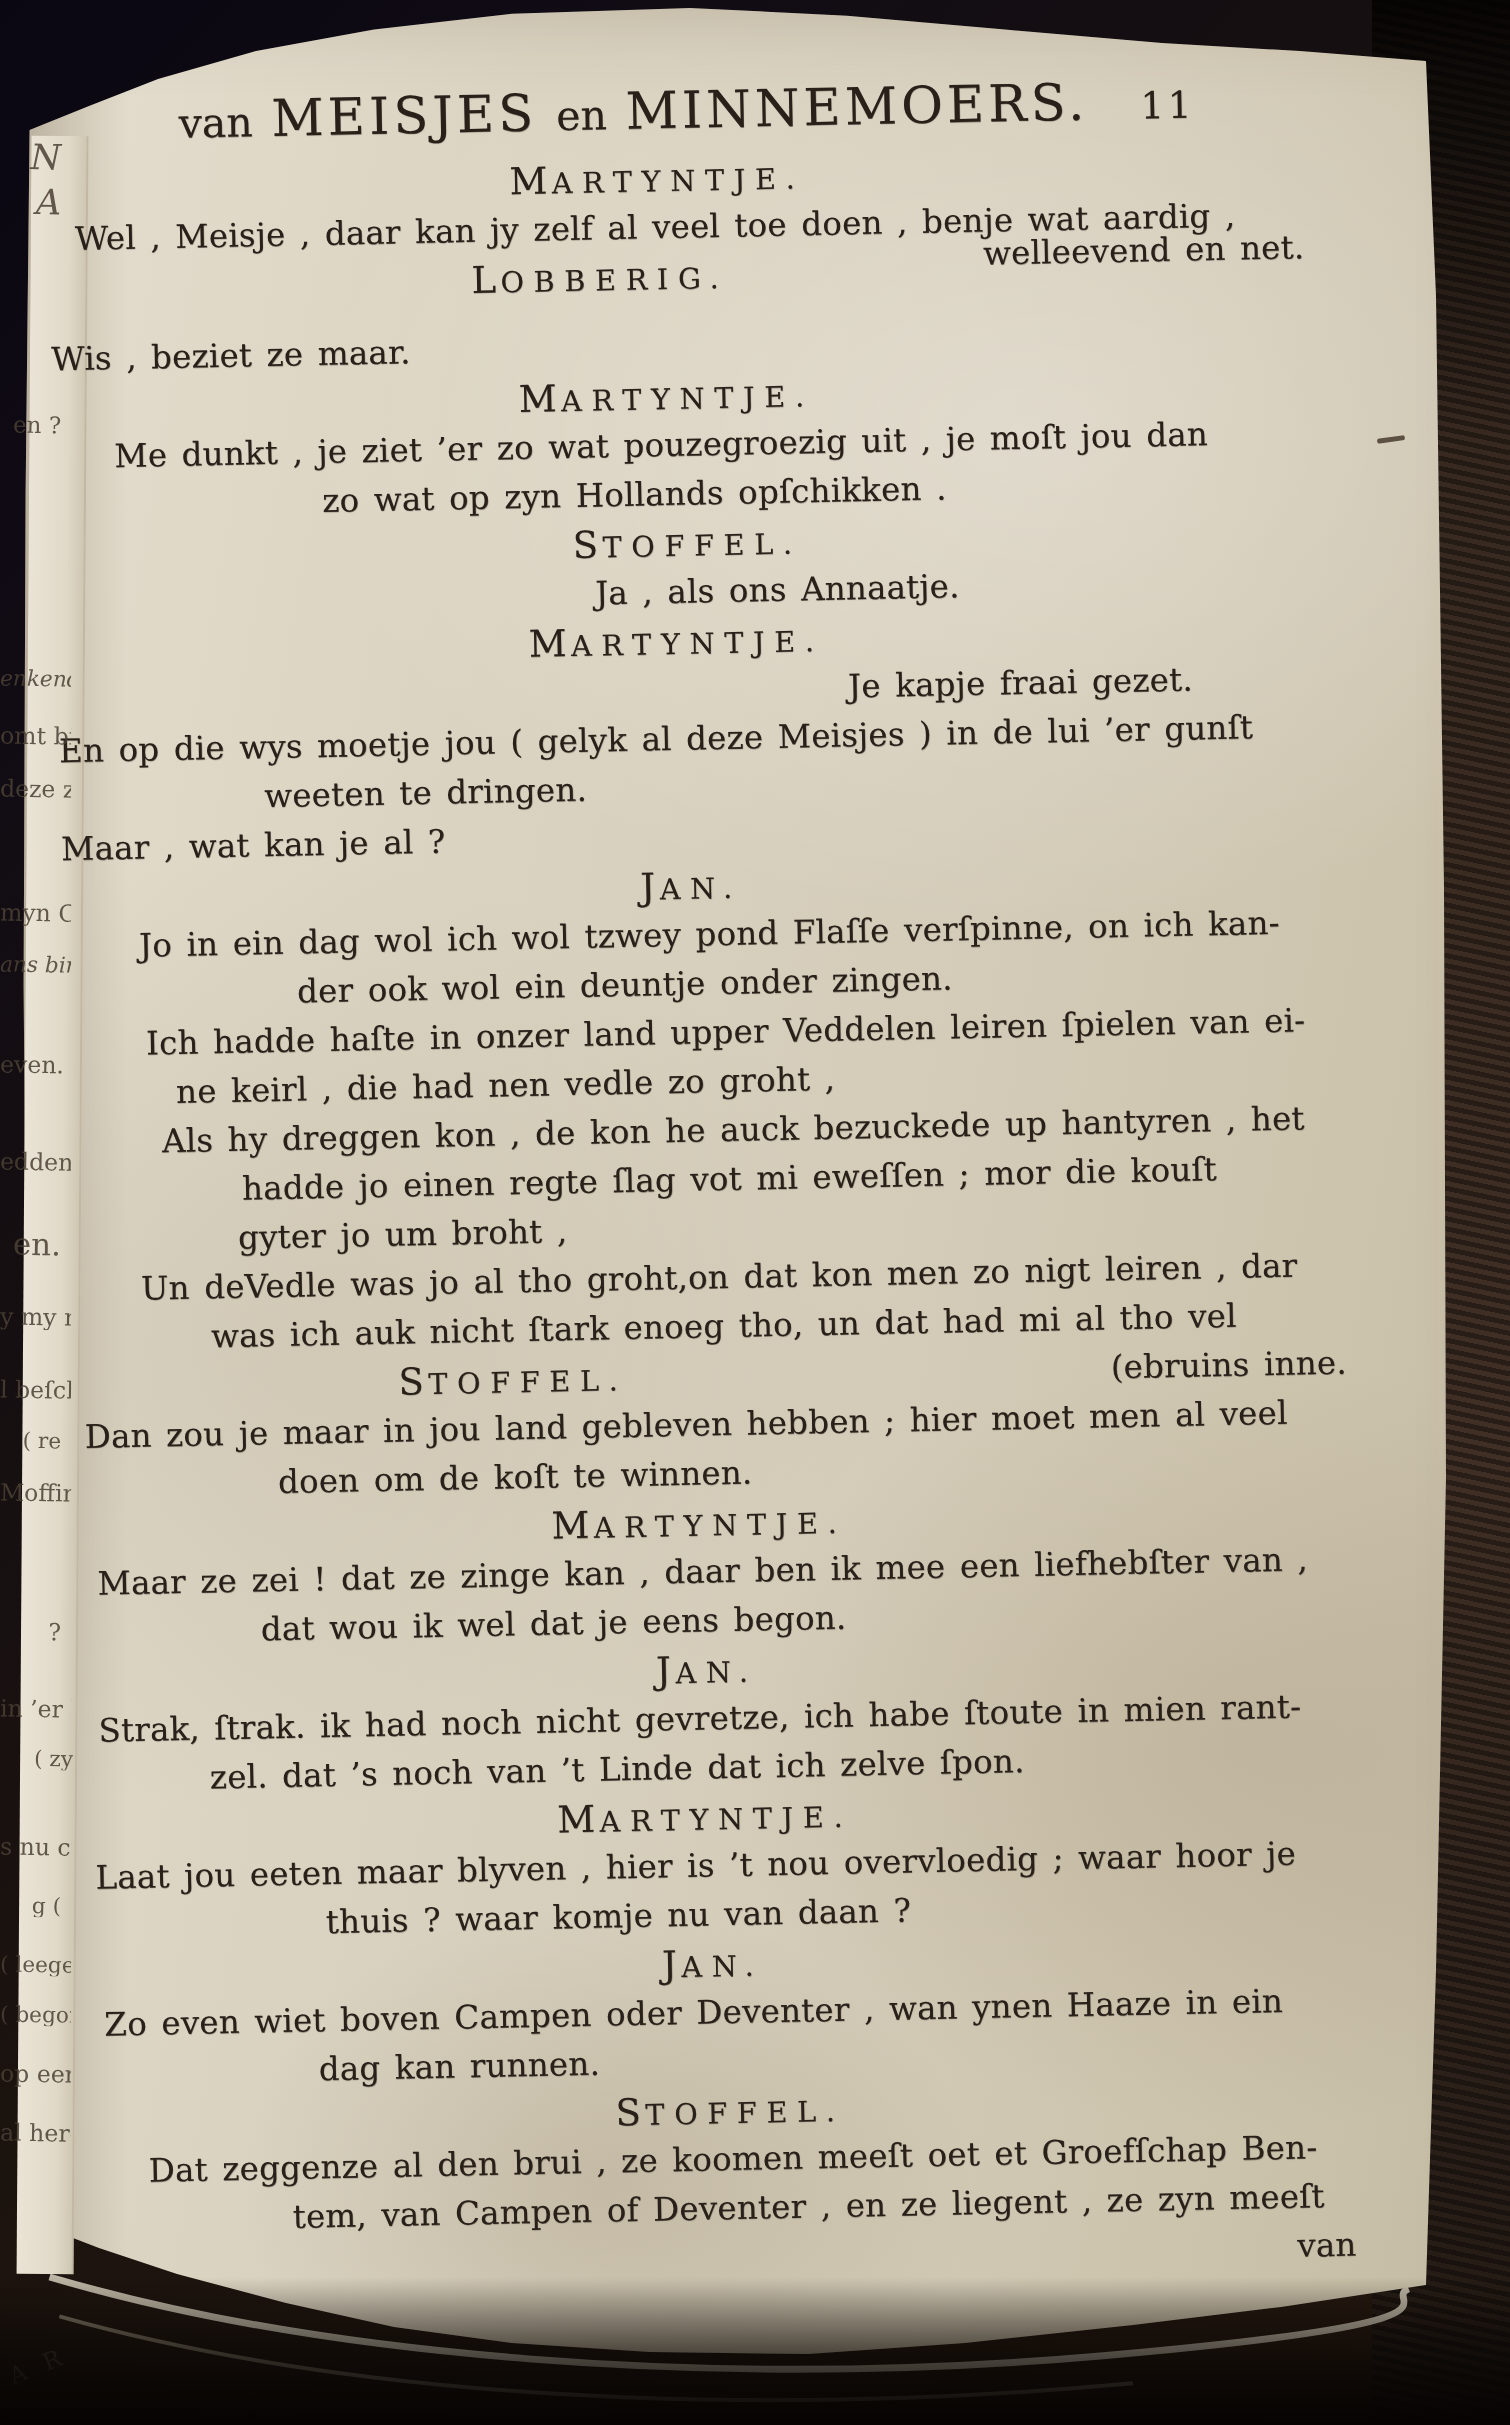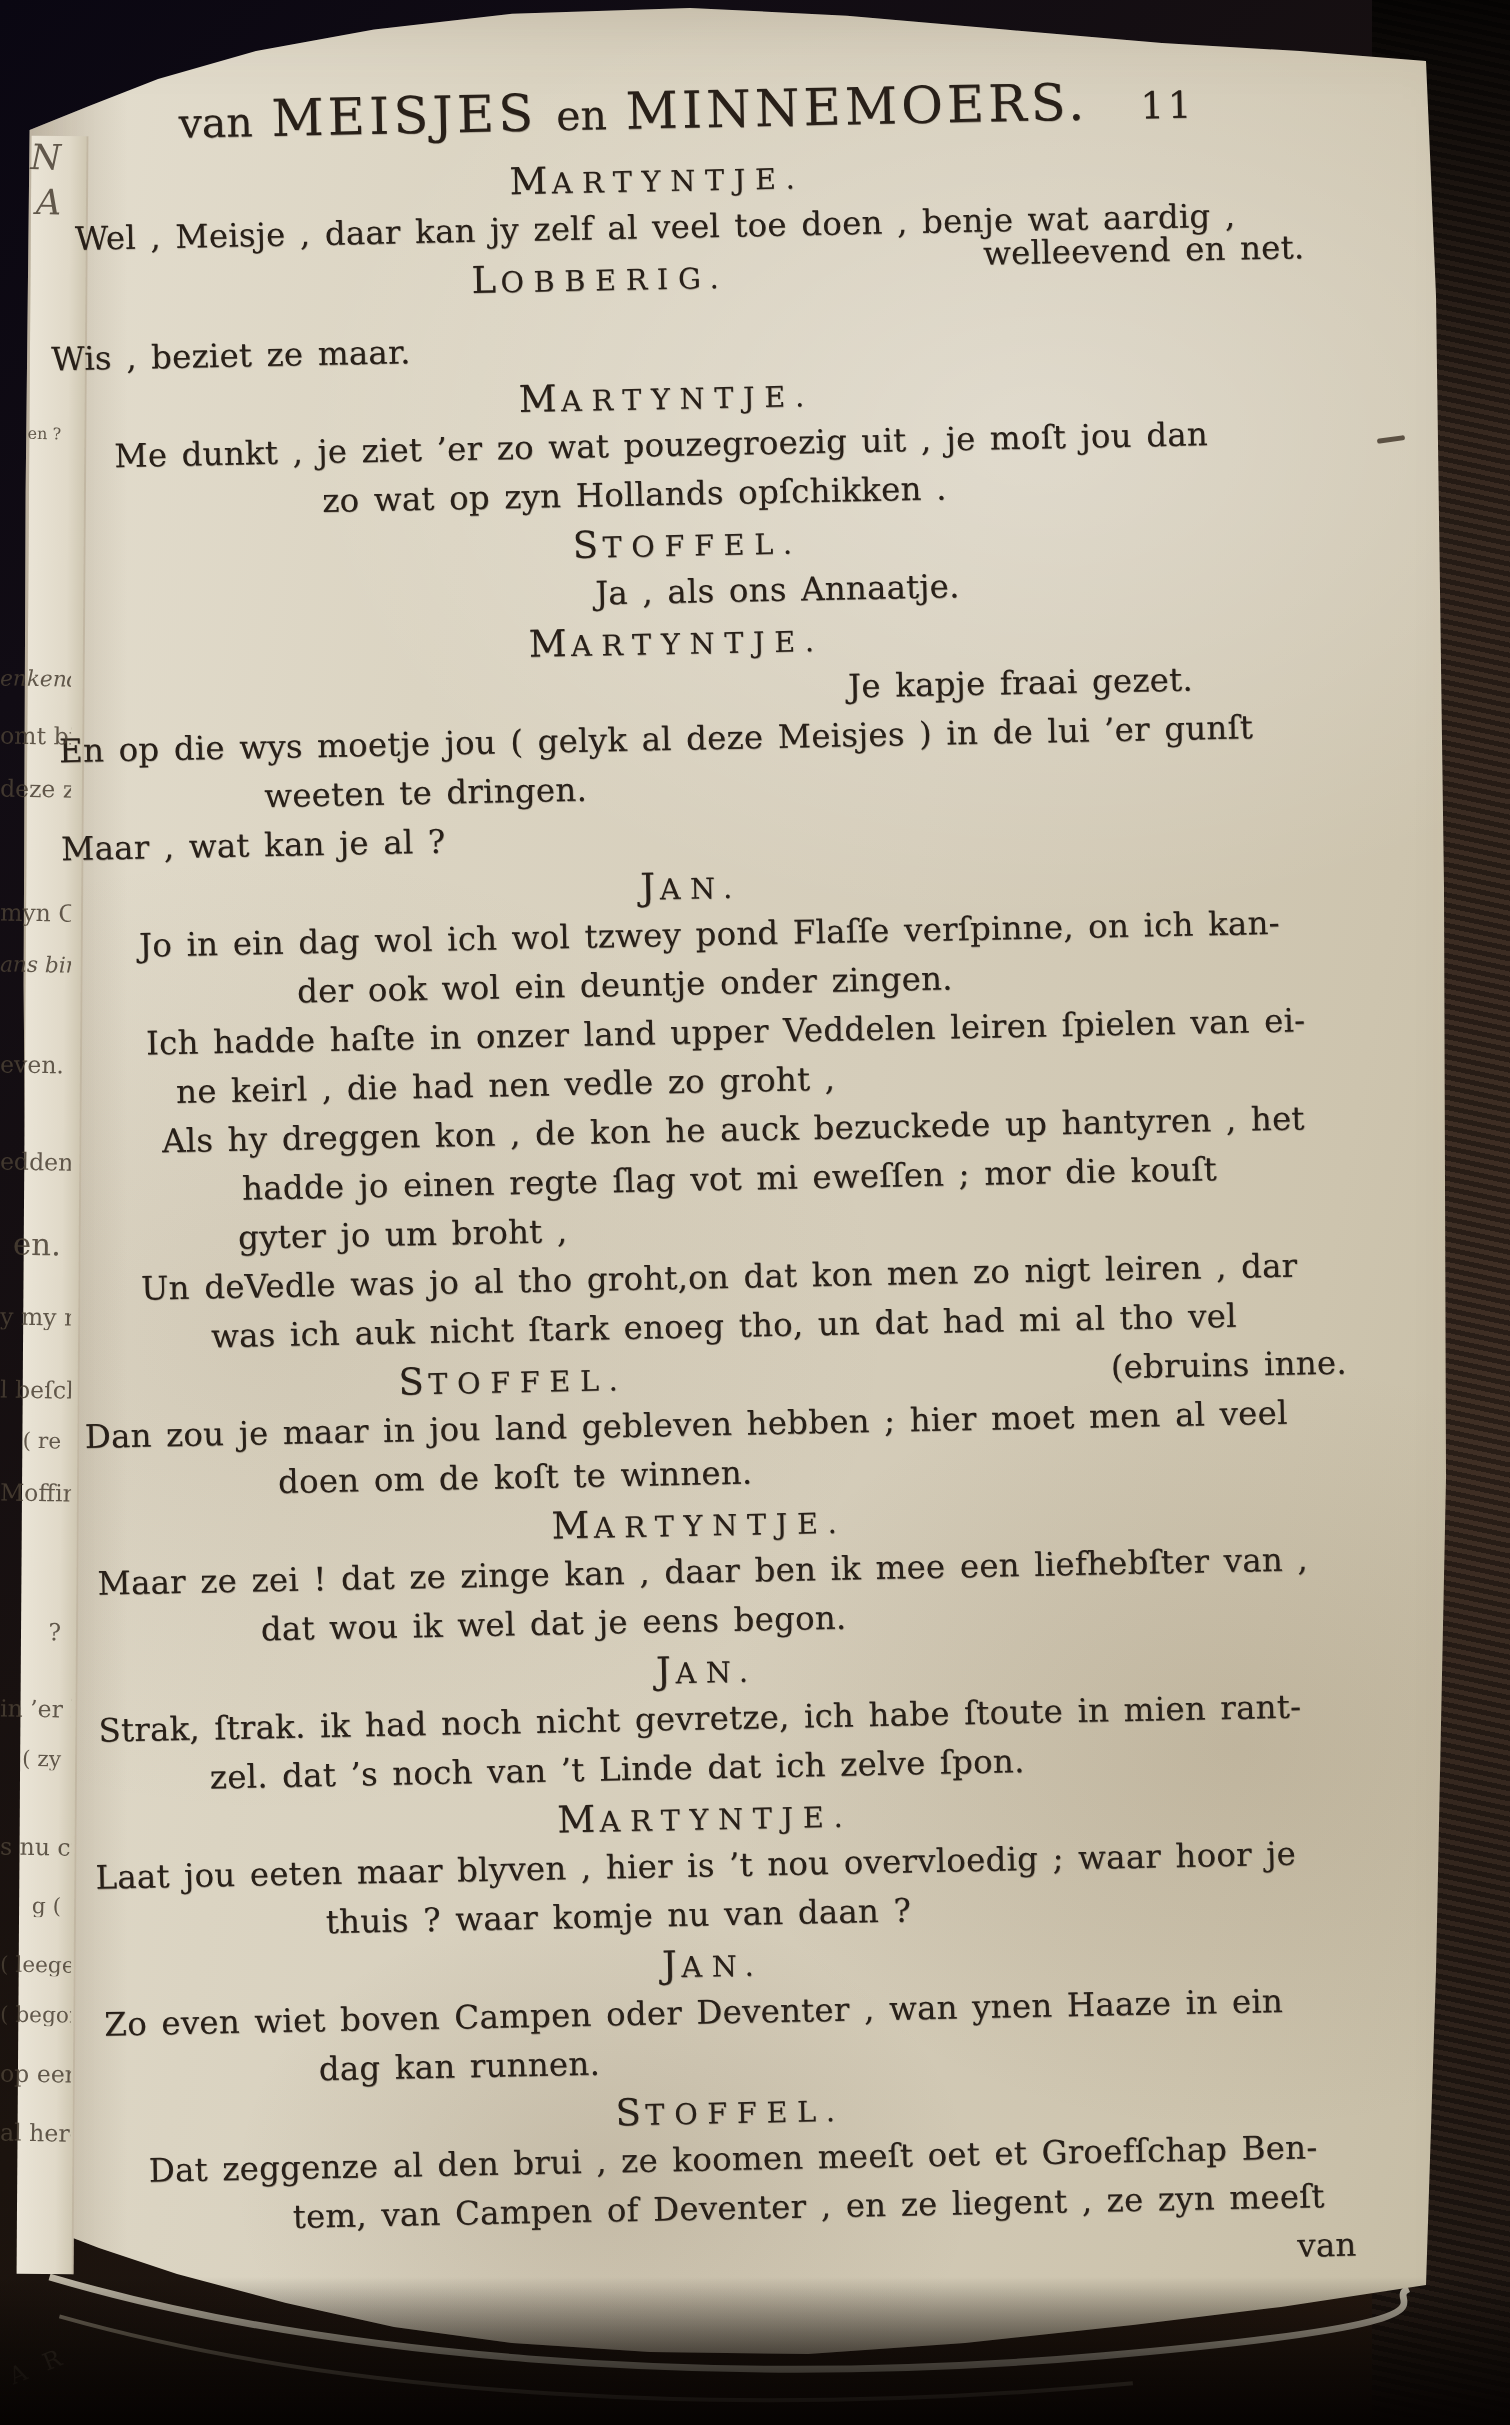--- a/index.html
+++ b/index.html
@@ -124,36 +124,36 @@
     <path d="M40 110 C 330 192, 730 215, 1130 178" fill="none" stroke="#b7ae97" stroke-width="4" opacity="0.6"></path>
   </svg>
 
   <div class="paper"></div>
 
   <div class="prev-edge"></div>
 
   <div class="fragments" id="fragments">
       <span class="fragment italic" style="top: 140px; font-size: 35px;">N</span>
       <span class="fragment italic" style="top: 185px; font-size: 35px;">A</span>
-      <span class="fragment" style="top: 426px; font-size: 16px;">en ?</span>
+      <span class="fragment" style="top: 414px; font-size: 23px;">en ?</span>
       <span class="fragment italic" style="top: 668px; font-size: 21.7px;">enkende</span>
       <span class="fragment" style="top: 725px; font-size: 23.6px;">omt binn</span>
       <span class="fragment" style="top: 778px; font-size: 23.6px;">deze ze</span>
       <span class="fragment" style="top: 902px; font-size: 23.6px;">myn C</span>
       <span class="fragment italic" style="top: 954px; font-size: 21.7px;">ans binn</span>
       <span class="fragment" style="top: 1054px; font-size: 23.6px;">even.</span>
       <span class="fragment" style="top: 1151px; font-size: 23.6px;">edden ze</span>
       <span class="fragment" style="top: 1229px; font-size: 31px;">en.</span>
       <span class="fragment" style="top: 1306px; font-size: 23.6px;">y my n</span>
       <span class="fragment" style="top: 1379px; font-size: 23.6px;">l beſcho</span>
       <span class="fragment" style="top: 1430px; font-size: 21.7px;">( re</span>
       <span class="fragment" style="top: 1482px; font-size: 23.6px;">Moffin ne</span>
       <span class="fragment" style="top: 1621px; font-size: 23.6px;">?</span>
       <span class="fragment" style="top: 1698px; font-size: 23.6px;">in ’er lan</span>
-      <span class="fragment" style="top: 1748px; font-size: 21.7px;">( zy</span>
+      <span class="fragment" style="top: 1748px; font-size: 21.7px; margin-left: 12px;">( zy</span>
       <span class="fragment" style="top: 1836px; font-size: 23.6px;">s nu cur</span>
       <span class="fragment" style="top: 1895px; font-size: 21.7px;">g (</span>
       <span class="fragment" style="top: 1954px; font-size: 21.7px;">( leegen</span>
       <span class="fragment" style="top: 2004px; font-size: 21.7px;">( begon</span>
       <span class="fragment" style="top: 2063px; font-size: 23.6px;">op een z</span>
       <span class="fragment" style="top: 2122px; font-size: 23.6px;">al heren</span>
     </div>
 
   <div class="text-layer">
     <div class="page-header">

